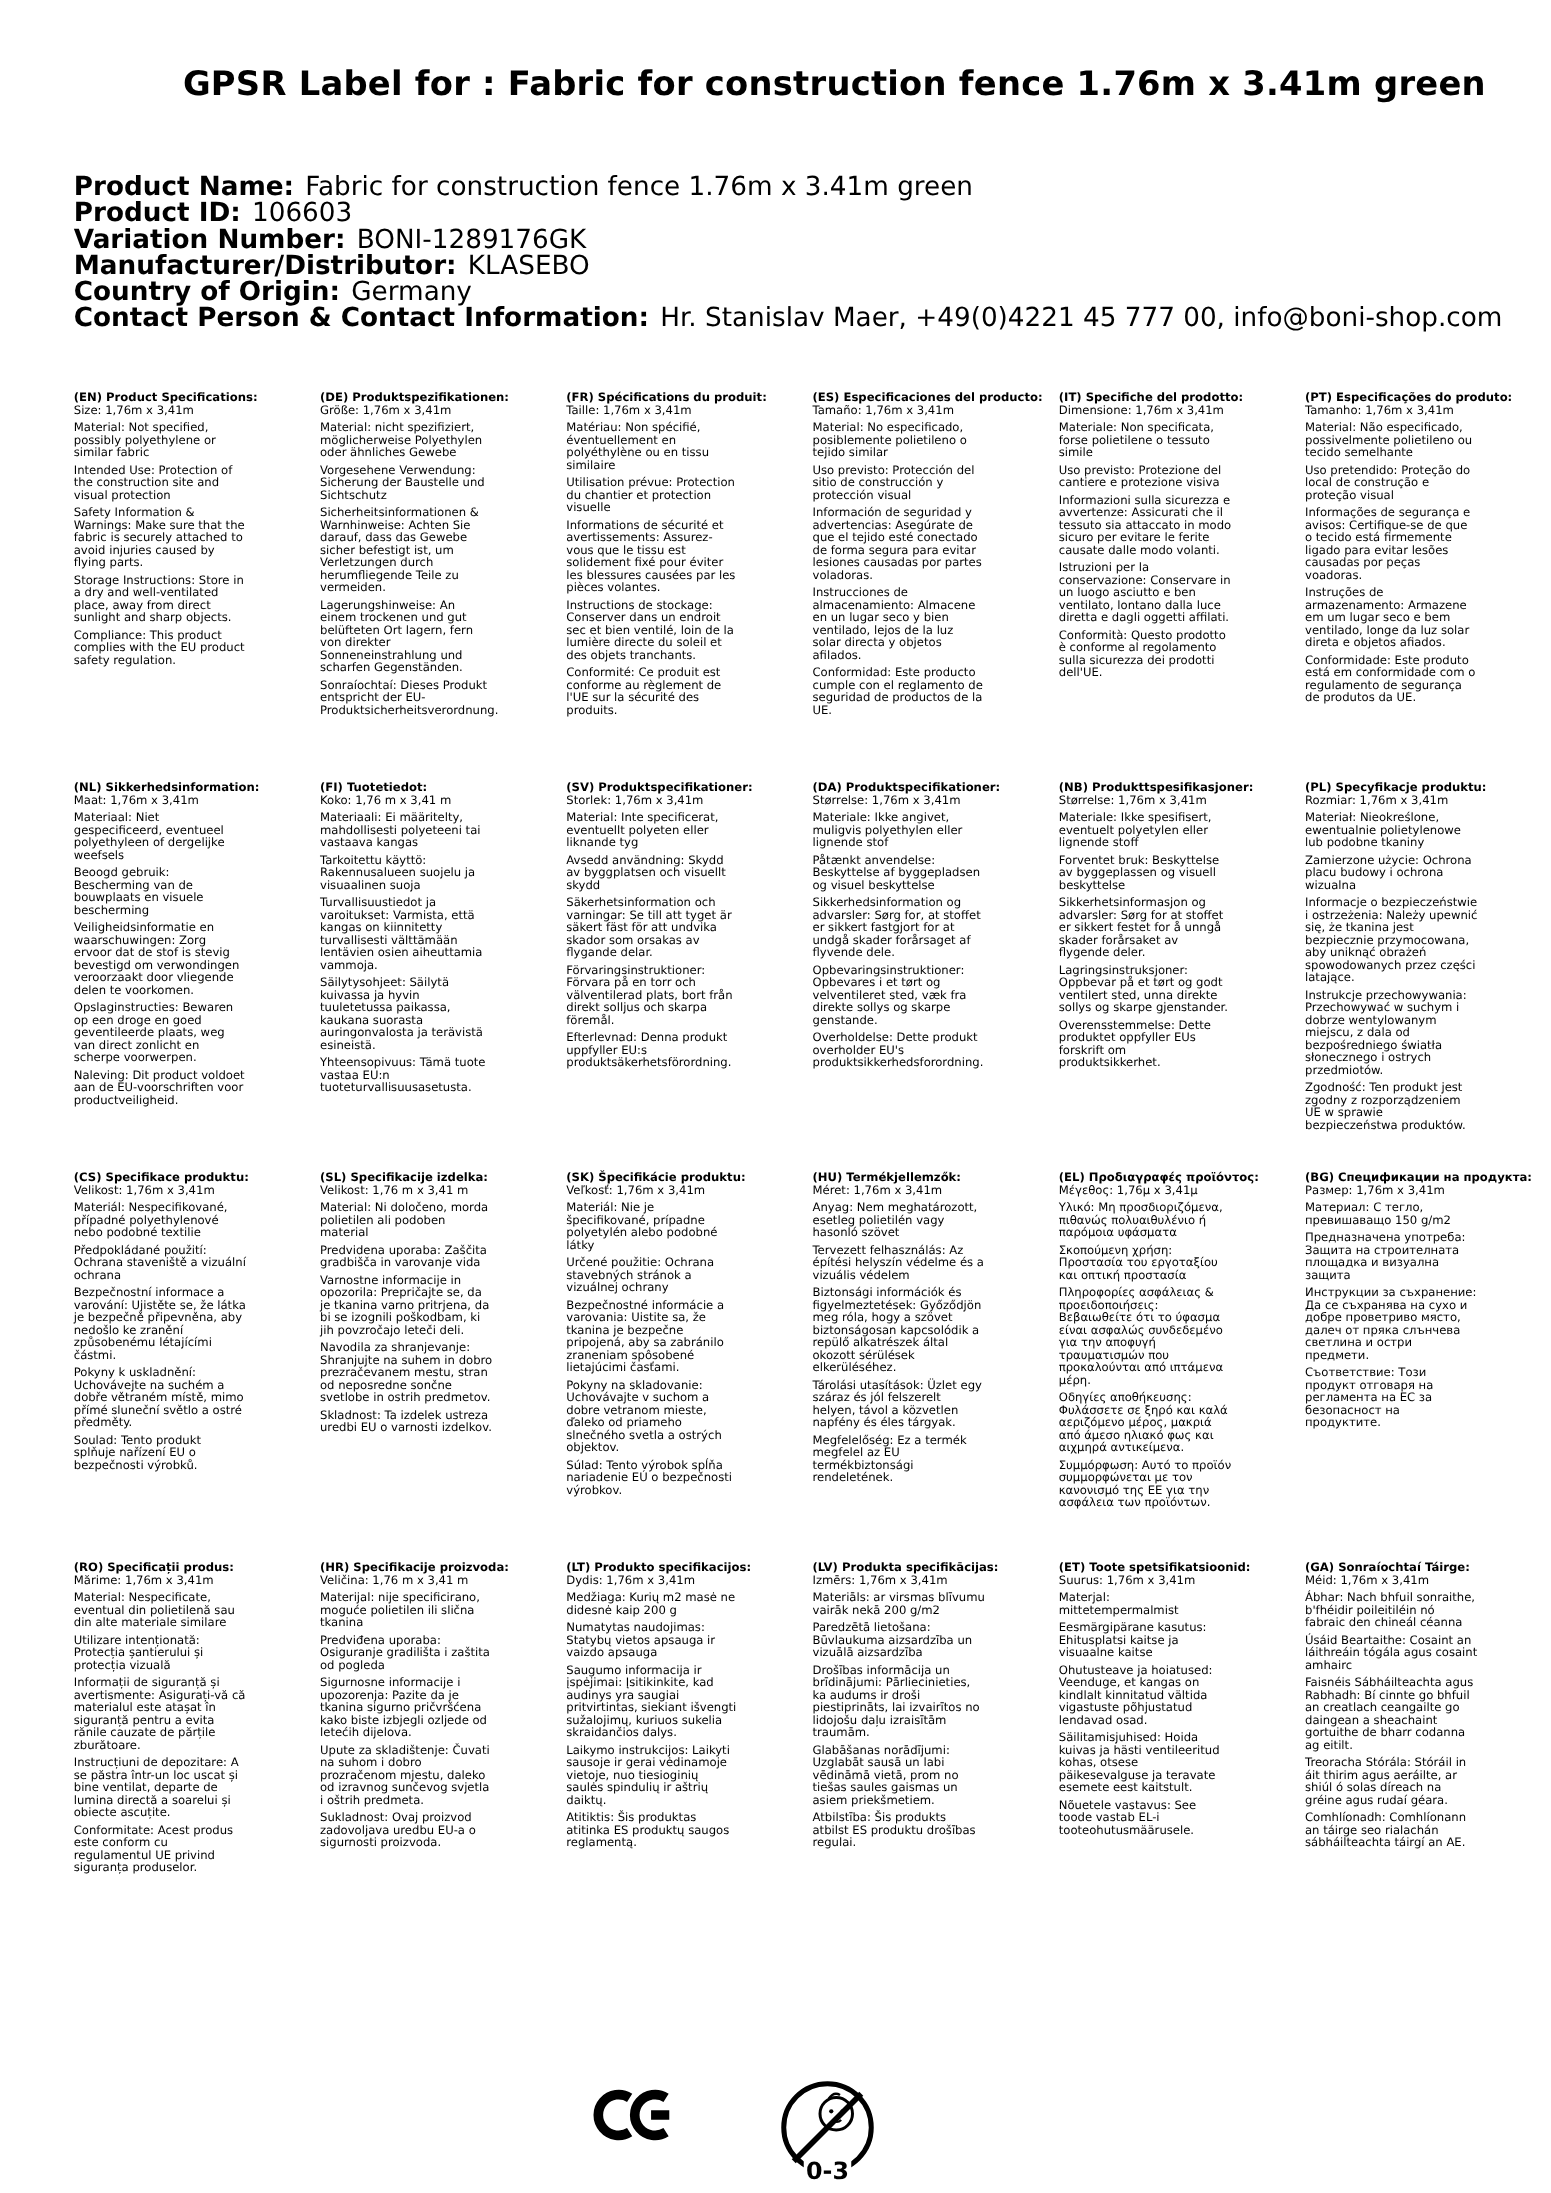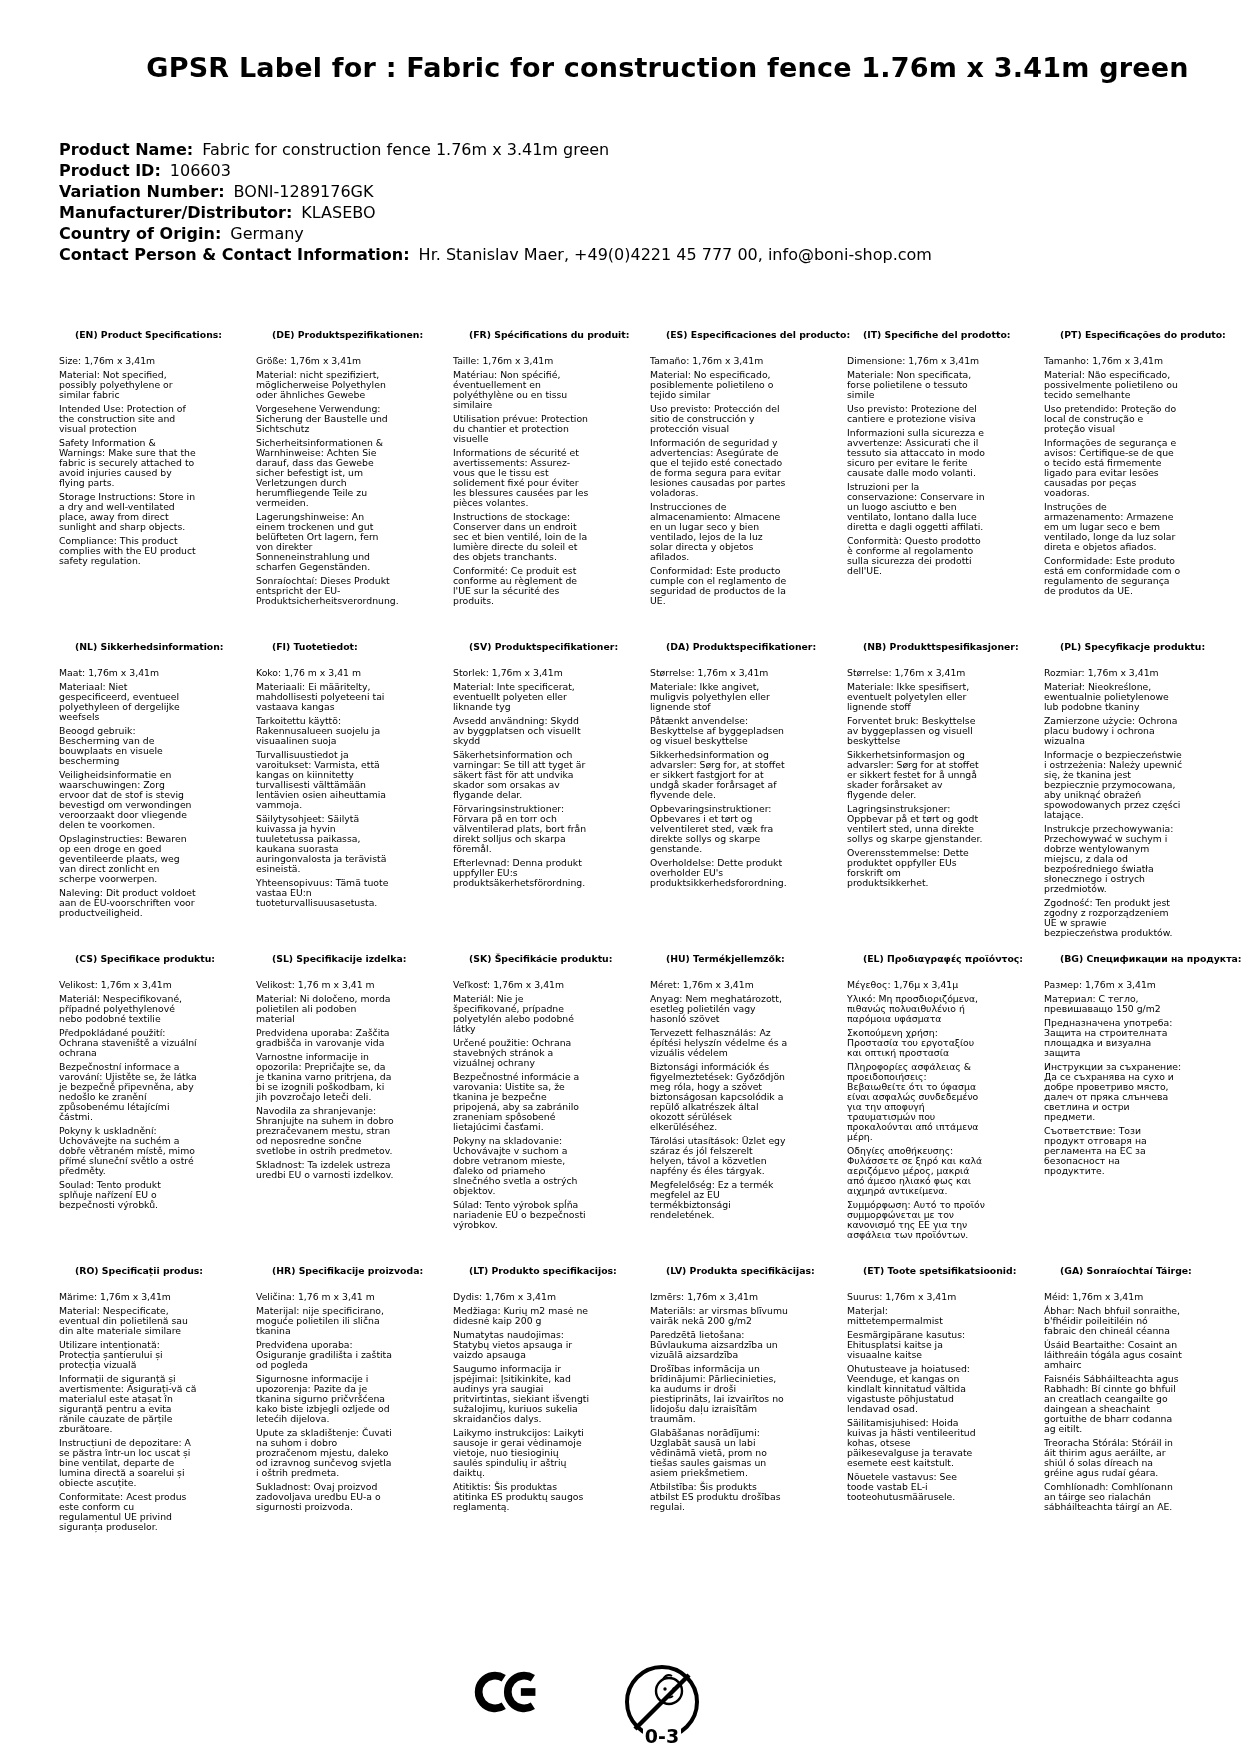--- a/index.html
+++ b/index.html
@@ -6,30 +6,30 @@
   .page {
     position:relative; width:1241px; height:1754px; background:#ffffff;
     font-family:"DejaVu Sans", sans-serif; color:#000; overflow:hidden;
   }
   .title {
     position:absolute; top:52px; left:0; width:100%;
     text-align:center; font-size:27px; font-weight:bold; margin:0;
     letter-spacing:0.2px;
     padding-left:47px;
   }
-  .info { position:absolute; left:59px; top:139px; font-size:16px; line-height:21px; }
+  .info { position:absolute; left:59px; top:139px; font-size:21px; line-height:21px; }
   .info-row .lbl { font-weight:bold; }
   .info-row .val { padding-left:9px; }
 
   .blocks {
     position:absolute; left:59px; top:314px;
     display:grid; grid-template-columns:repeat(6,197px); grid-auto-rows:312px;
   }
   .block { width:138px; font-size:9.3px; line-height:10px; }
-  .block h3 { font-size:9.3px; font-weight:bold; margin:16px; white-space:nowrap; }
+  .block h3 { font-size:9.3px; font-weight:bold; margin:0; white-space:nowrap; }
   .block .lines p { margin:0 0 4px 0; }
 
   .ce-wrap  { position:absolute; left:472px; top:1668px; }
   .age-wrap { position:absolute; left:622px; top:1656px; }
 </style>
 </head>
 <body>
 
 <div class="page">
 

